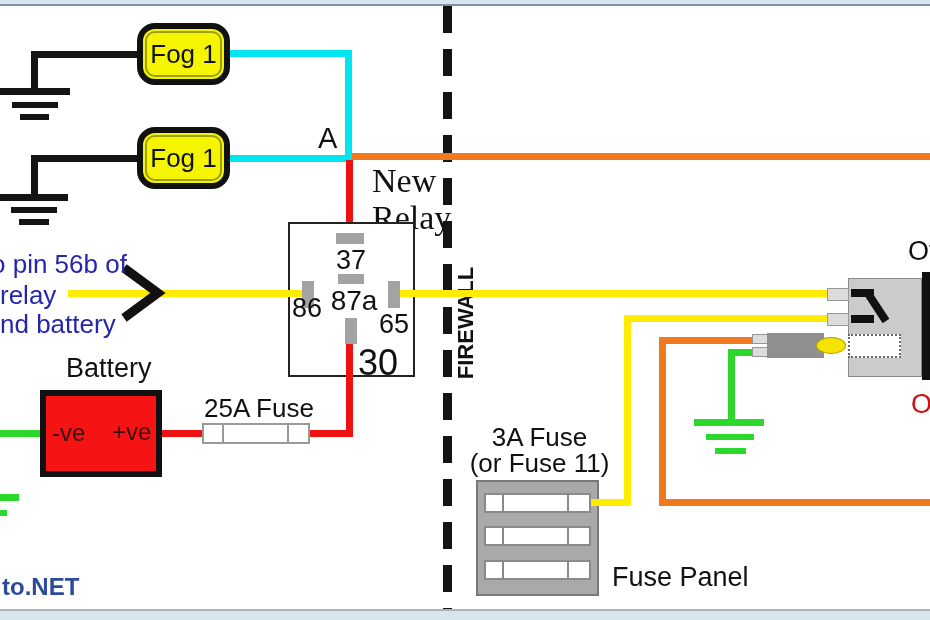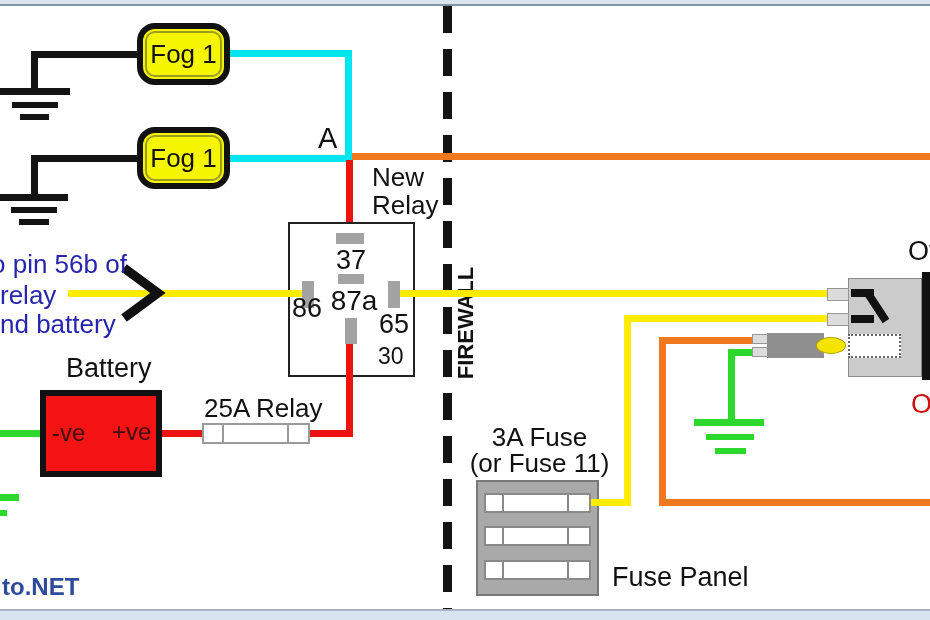--- a/index.html
+++ b/index.html
@@ -68,57 +68,57 @@
 
   <div class="wire cyan" style="left:230px;top:50px;width:118px;height:7px;"></div>
   <div class="wire cyan" style="left:345px;top:50px;width:7px;height:112px;"></div>
   <div class="wire cyan" style="left:230px;top:155px;width:115px;height:7px;"></div>
   <div class="lbl" style="left:318px;top:123px;font-size:29px;">A</div>
 
   <div class="wire red" style="left:346px;top:160px;width:7px;height:76px;"></div>
 
   <div class="wire orange" style="left:352px;top:153px;width:578px;height:7px;"></div>
 
-  <div class="lbl preline" style="left:372px;top:163px;font-size:26px;">New
+  <div class="lbl preline" style="left:372px;top:163px;font-size:34px;font-family:Liberation Serif, serif;">New
 Relay</div>
   <div class="abs" style="left:288px;top:222px;width:127px;height:155px;background:#fff;border:2px solid #222;box-sizing:border-box;"></div>
 
   <div class="wire yellow" style="left:68px;top:290px;width:236px;height:7px;"></div>
   <div class="wire yellow" style="left:399px;top:290px;width:428px;height:7px;"></div>
 
   <svg class="abs" style="left:118px;top:262px;" width="50" height="62" viewBox="0 0 50 62">
     <polyline points="6,6 40,31 6,56" fill="none" stroke="#111" stroke-width="9"></polyline>
   </svg>
 
   <div class="pin" style="left:336px;top:233px;width:28px;height:11px;"></div>
   <div class="lbl" style="left:334px;top:246px;width:34px;text-align:center;font-size:27px;">37</div>
   <div class="pin" style="left:338px;top:274px;width:26px;height:10px;"></div>
   <div class="lbl" style="left:330px;top:286px;width:48px;text-align:center;font-size:28px;">87a</div>
   <div class="pin" style="left:302px;top:281px;width:12px;height:27px;"></div>
   <div class="lbl" style="left:291px;top:294px;width:32px;text-align:center;font-size:27px;">86</div>
   <div class="pin" style="left:388px;top:281px;width:12px;height:27px;"></div>
   <div class="lbl" style="left:378px;top:310px;width:32px;text-align:center;font-size:27px;">65</div>
   <div class="pin" style="left:345px;top:318px;width:12px;height:26px;"></div>
-  <div class="lbl" style="left:358px;top:344px;width:32px;font-size:23px;margin-left:20px;">30</div>
+  <div class="lbl" style="left:358px;top:344px;width:32px;text-align:center;font-size:36px;">30</div>
 
   <div class="wire red" style="left:346px;top:344px;width:7px;height:93px;"></div>
   <div class="wire red" style="left:310px;top:430px;width:43px;height:7px;"></div>
 
   <div class="lbl" style="left:-9px;top:250px;font-size:26px;color:#2525AD;">o pin 56b of</div>
   <div class="lbl" style="left:0;top:281px;font-size:26px;color:#2525AD;">relay</div>
   <div class="lbl" style="left:66px;top:354px;font-size:27px;">Battery</div>
 
   <div class="lbl" style="left:0;top:310px;font-size:26px;color:#2525AD;">nd battery</div>
   <div class="abs" style="left:40px;top:390px;width:122px;height:87px;background:#F61313;border:6px solid #111;box-sizing:border-box;"></div>
   <div class="lbl" style="left:52px;top:420px;font-size:24px;color:#3B0F0F;">-ve</div>
   <div class="lbl" style="left:112px;top:419px;font-size:24px;color:#3B0F0F;">+ve</div>
   <div class="wire green" style="left:0;top:430px;width:40px;height:7px;"></div>
   <div class="wire red" style="left:162px;top:430px;width:40px;height:7px;"></div>
 
-  <div class="lbl" style="left:204px;top:394px;font-size:26px;">25A Relay</div>
+  <div class="lbl" style="left:204px;top:394px;font-size:26px;">25A Fuse</div>
   <div class="abs" style="left:202px;top:423px;width:108px;height:21px;background:#fff;border:2px solid #9a9a9a;box-sizing:border-box;">
     <div class="fusecap" style="left:18px;"></div>
     <div class="fusecap" style="left:83px;"></div>
   </div>
 
   <div>
     <div class="gbar green" style="left:0;top:494px;width:19px;height:7px;"></div>
     <div class="gbar green" style="left:0;top:510px;width:7px;height:6px;"></div>
   </div>
 

